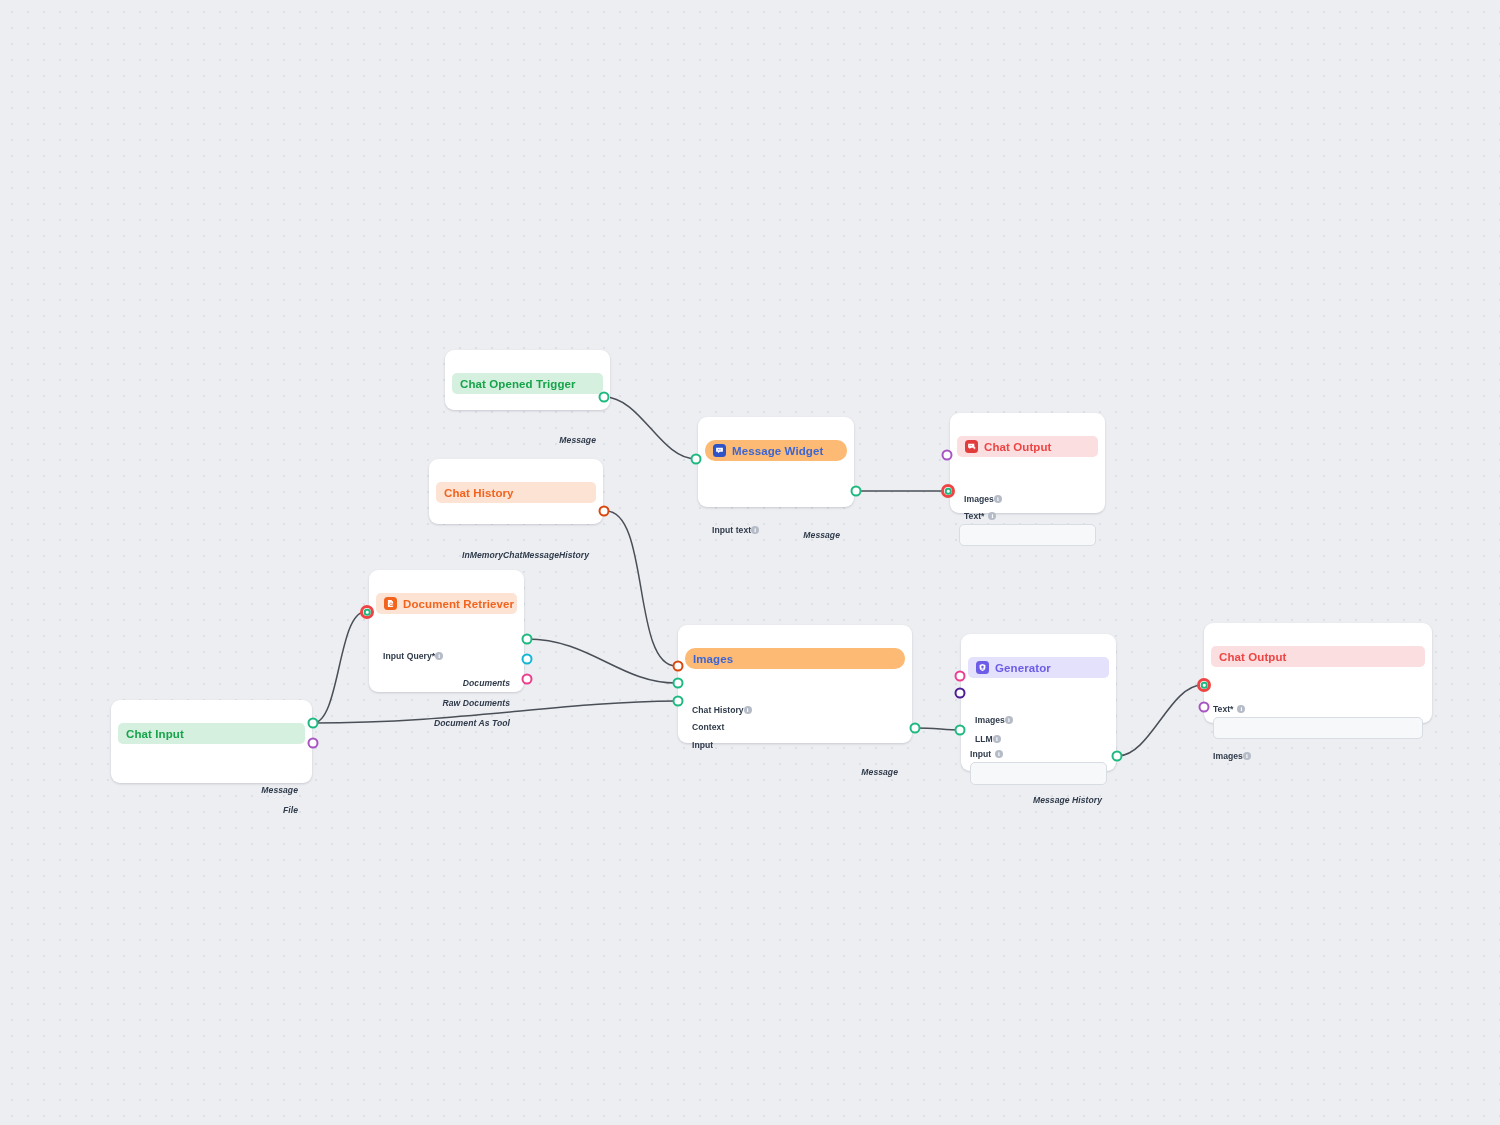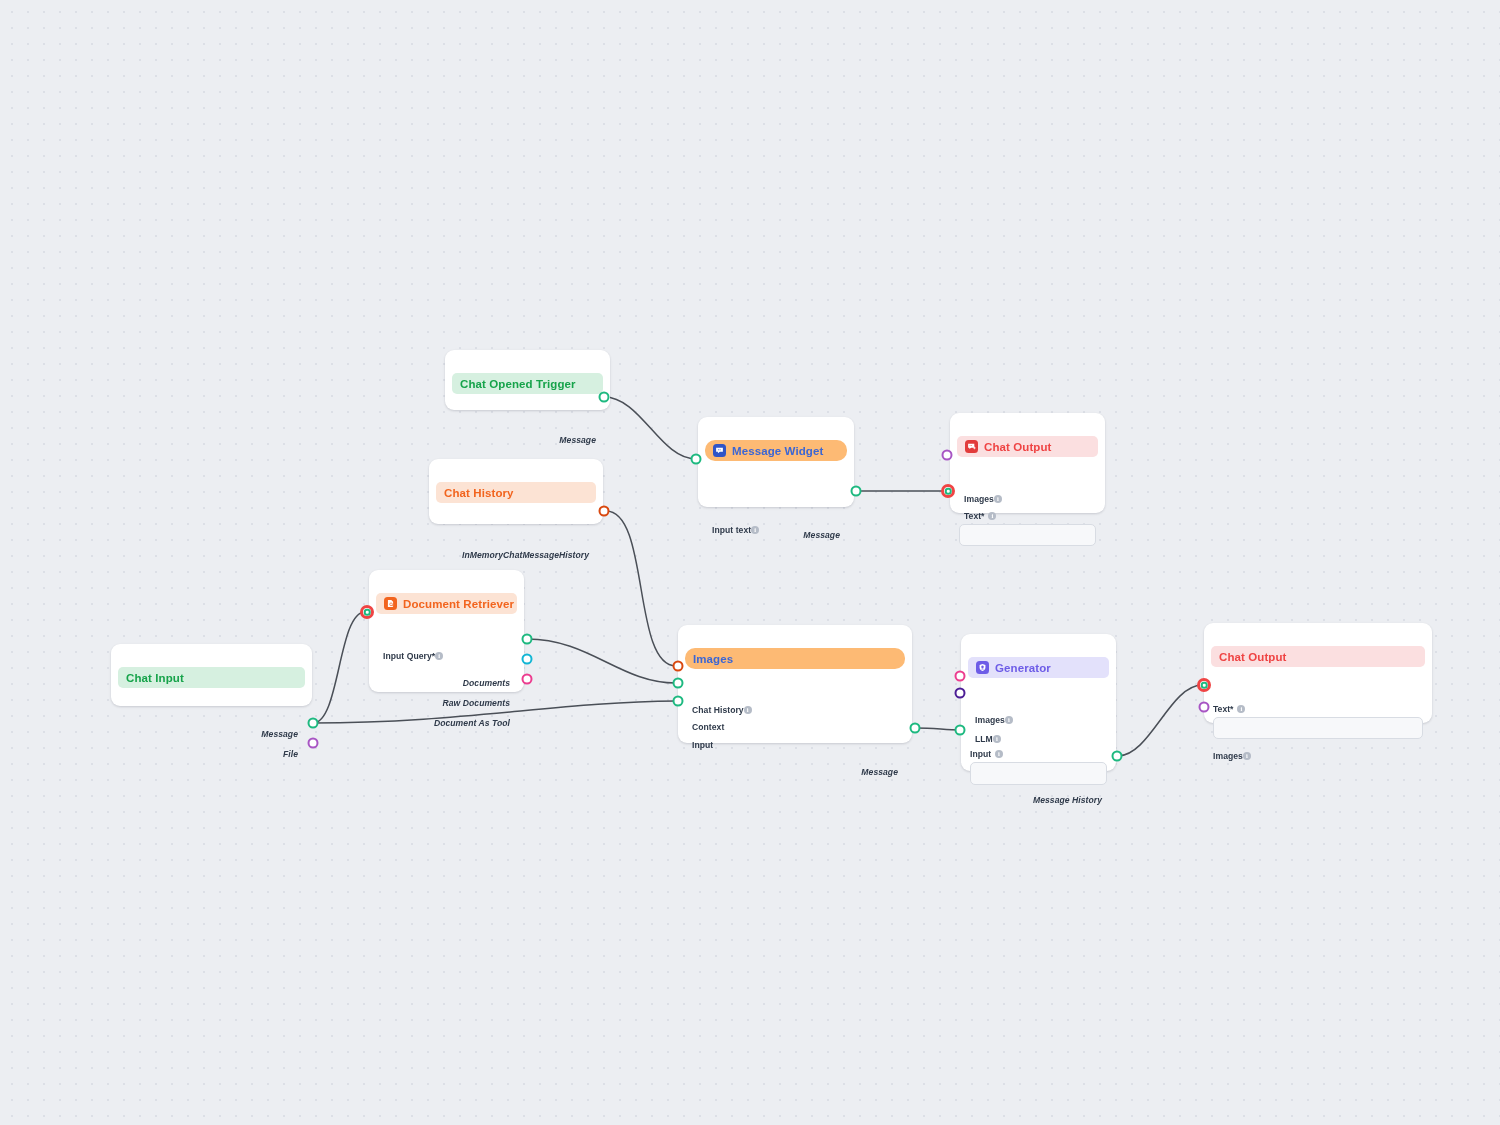--- a/index.html
+++ b/index.html
@@ -271,21 +271,21 @@
       </div>
       <div class="row row-out" style="top:83px;">
         <span class="port-label">Raw Documents</span>
       </div>
       <div class="row row-out" style="top:103px;">
         <span class="port-label">Document As Tool</span>
       </div>
     </div>
   </div>
 
-  <div class="node" style="left:111px; top:644px; width:201px; height:62px;">
+  <div class="node" style="left:111px; top:700px; width:201px; height:83px;">
     <div class="node-header hdr-green">
       <span class="node-title t-green">Chat Input</span>
     </div>
     <div class="node-body">
       <div class="row row-out" style="top:40px;">
         <span class="port-label">Message</span>
       </div>
       <div class="row row-out" style="top:60px;">
         <span class="port-label">File</span>
       </div>

